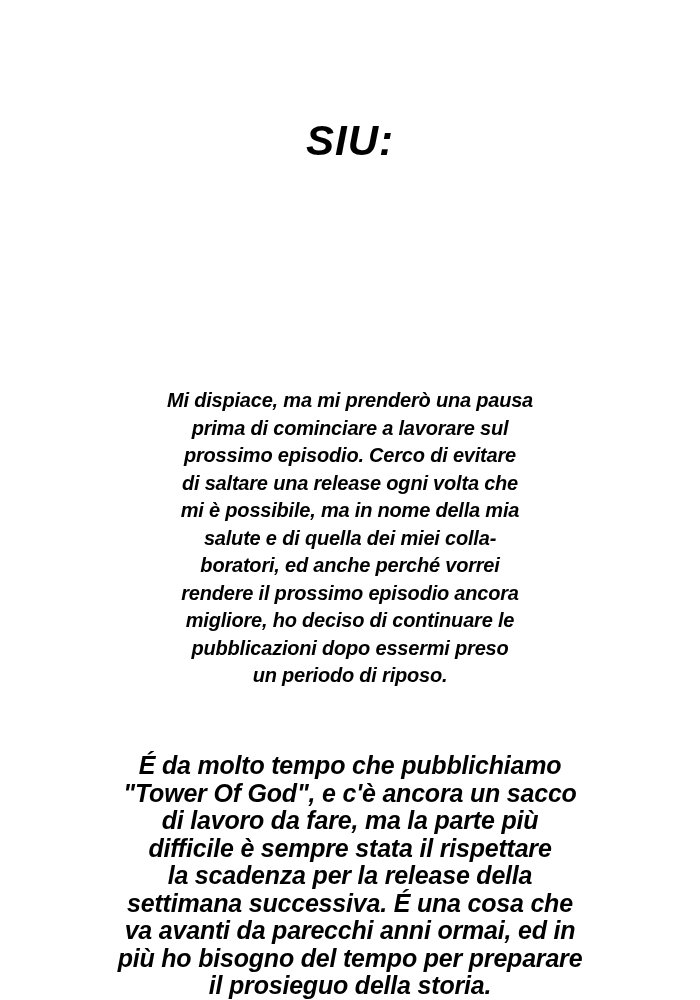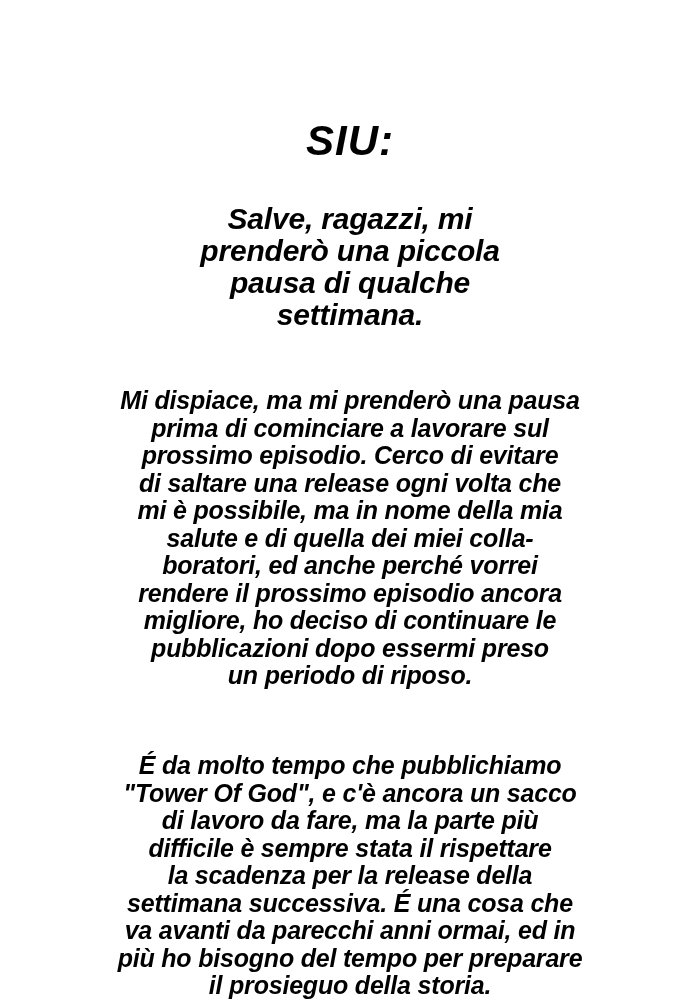--- a/index.html
+++ b/index.html
@@ -41,40 +41,36 @@
     white-space: pre-line;
     letter-spacing: -0.2px;
   }
   .para-intro {
     top: 203px;
     font-size: 30px;
     line-height: 32px;
   }
   .para-apology {
     top: 387px;
-    font-size: 25px;
+    font-size: 20px;
     line-height: 27.5px;
   }
   .para-closing {
     top: 713px;
     font-size: 25px;
     line-height: 27.5px;
     margin-top: 39px;
   }
 </style>
 </head>
 <body>
 
 <div class="page">
   <div class="speaker">SIU:</div>
 
-  <div class="para para-intro">Salve, ragazzi, mi
-prenderò una piccola
-pausa di qualche
-settimana.</div>
 
   <div class="para para-apology">Mi dispiace, ma mi prenderò una pausa
 prima di cominciare a lavorare sul
 prossimo episodio. Cerco di evitare
 di saltare una release ogni volta che
 mi è possibile, ma in nome della mia
 salute e di quella dei miei colla-
 boratori, ed anche perché vorrei
 rendere il prossimo episodio ancora
 migliore, ho deciso di continuare le

